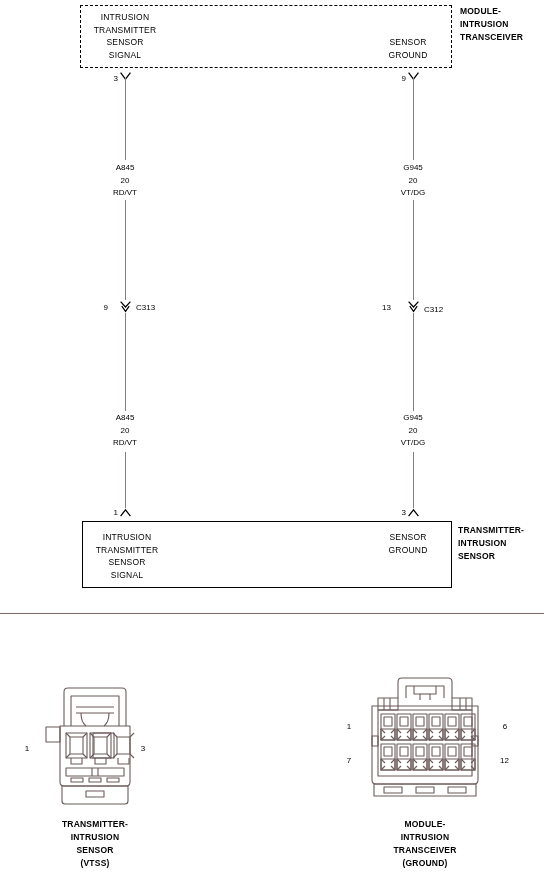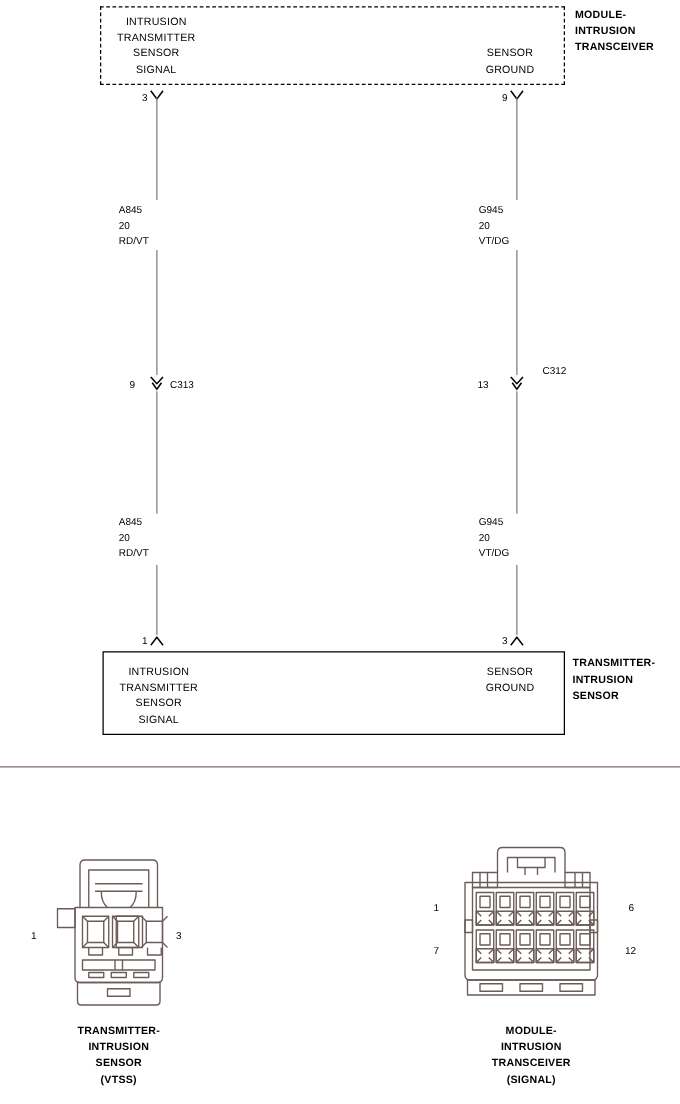--- a/index.html
+++ b/index.html
@@ -83,20 +83,21 @@
     font-size: 8.5px;
     line-height: 13px;
     font-weight: bold;
     text-align: center;
     letter-spacing: 0.2px;
     white-space: nowrap;
   }
   .wire-label {
     font-size: 8px;
     line-height: 12.5px;
+    text-align: center;
     white-space: nowrap;
   }
   .splice-label {
     font-size: 8px;
     font-weight: normal;
     line-height: 10px;
     white-space: nowrap;
   }
 </style>
 </head>
@@ -177,21 +178,21 @@
 
   <div class="abs wire" style="left:413px; top:200px; height:100px;"></div>
 
   <div class="abs pin-num" style="left:382px; top:303px; text-align:left; width:14px;">13</div>
   <div class="abs chev" style="left:408px; top:301px;">
     <svg width="11" height="12" viewBox="0 0 11 12">
       <path d="M0.6 0.6 L5.5 6.0 L10.4 0.6" fill="none" stroke="#000" stroke-width="1.2"></path>
       <path d="M1.8 5.2 L5.5 10.4 L9.2 5.2" fill="none" stroke="#000" stroke-width="1.2"></path>
     </svg>
   </div>
-  <div class="abs splice-label" style="left:424px; top:292px;margin-left:10px;">C312</div>
+  <div class="abs splice-label" style="left:424px; top:305px;">C312</div>
 
   <div class="abs wire" style="left:413px; top:313px; height:98px;"></div>
 
   <div class="abs wire-label" style="left:383px; top:412px; width:60px;">
     <div>G945</div>
     <div>20</div>
     <div>VT/DG</div>
   </div>
 
   <div class="abs wire" style="left:413px; top:452px; height:56px;"></div>
@@ -393,16 +394,16 @@
 
   <div class="abs pin-num" style="left:344px; top:722px; width:10px; text-align:center;">1</div>
   <div class="abs pin-num" style="left:500px; top:722px; width:10px; text-align:center;">6</div>
   <div class="abs pin-num" style="left:344px; top:756px; width:10px; text-align:center;">7</div>
   <div class="abs pin-num" style="left:500px; top:756px; width:14px; text-align:left;">12</div>
 
   <div class="abs conn-caption" style="left:355px; top:818px; width:140px;">
     <div>MODULE-</div>
     <div>INTRUSION</div>
     <div>TRANSCEIVER</div>
-    <div>(SIGNAL)</div>
+    <div>(GROUND)</div>
   </div>
 
 </div>
 
 </body></html>

